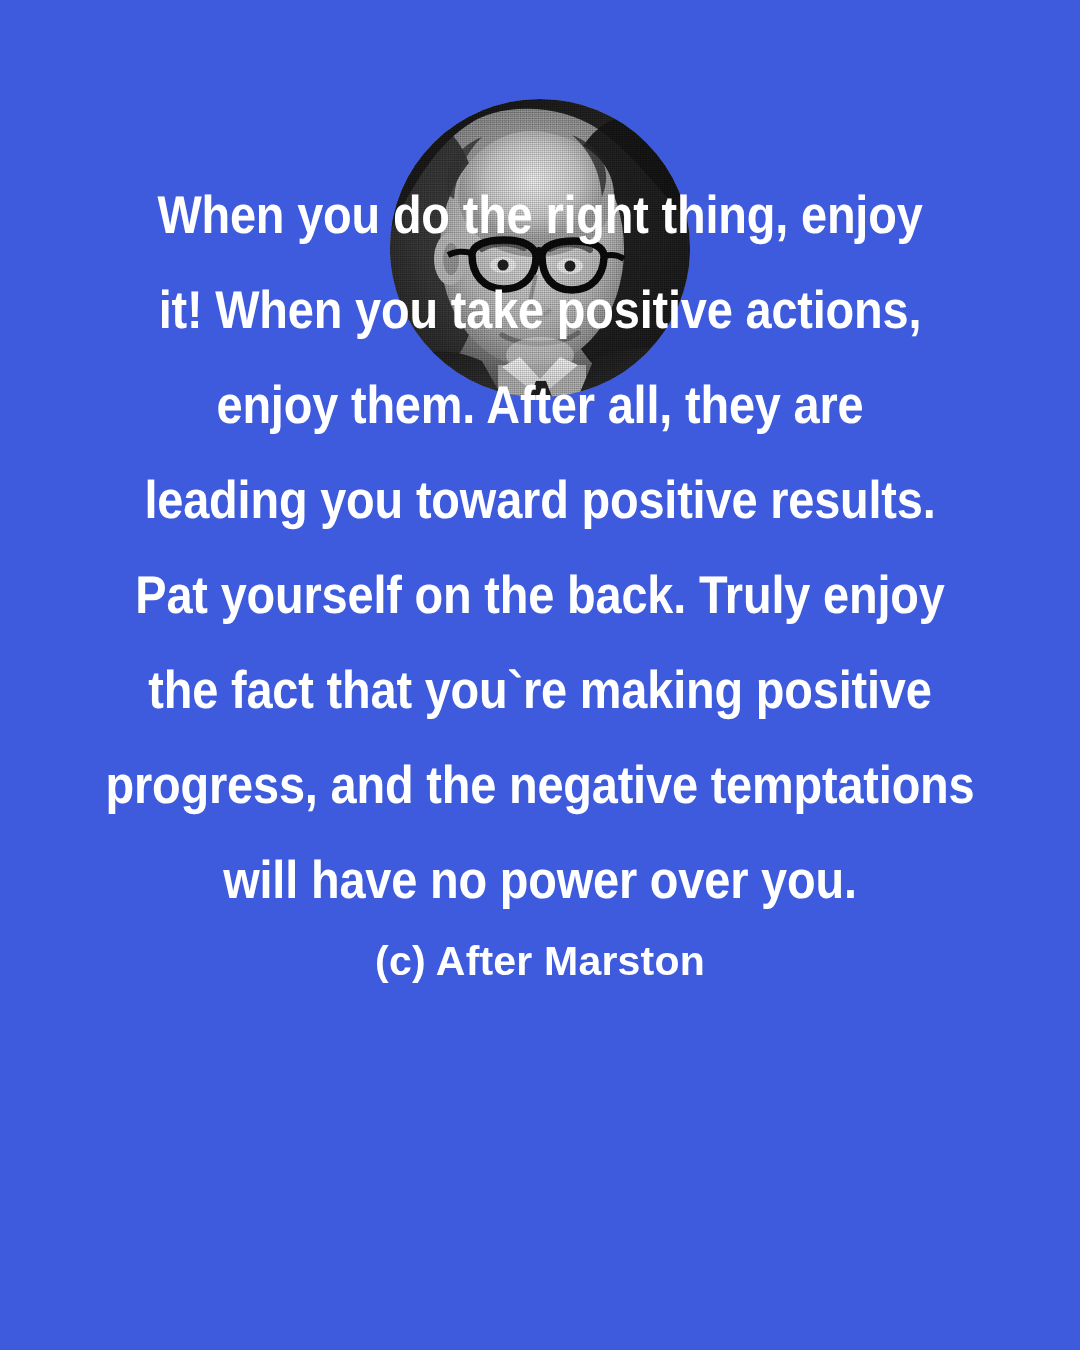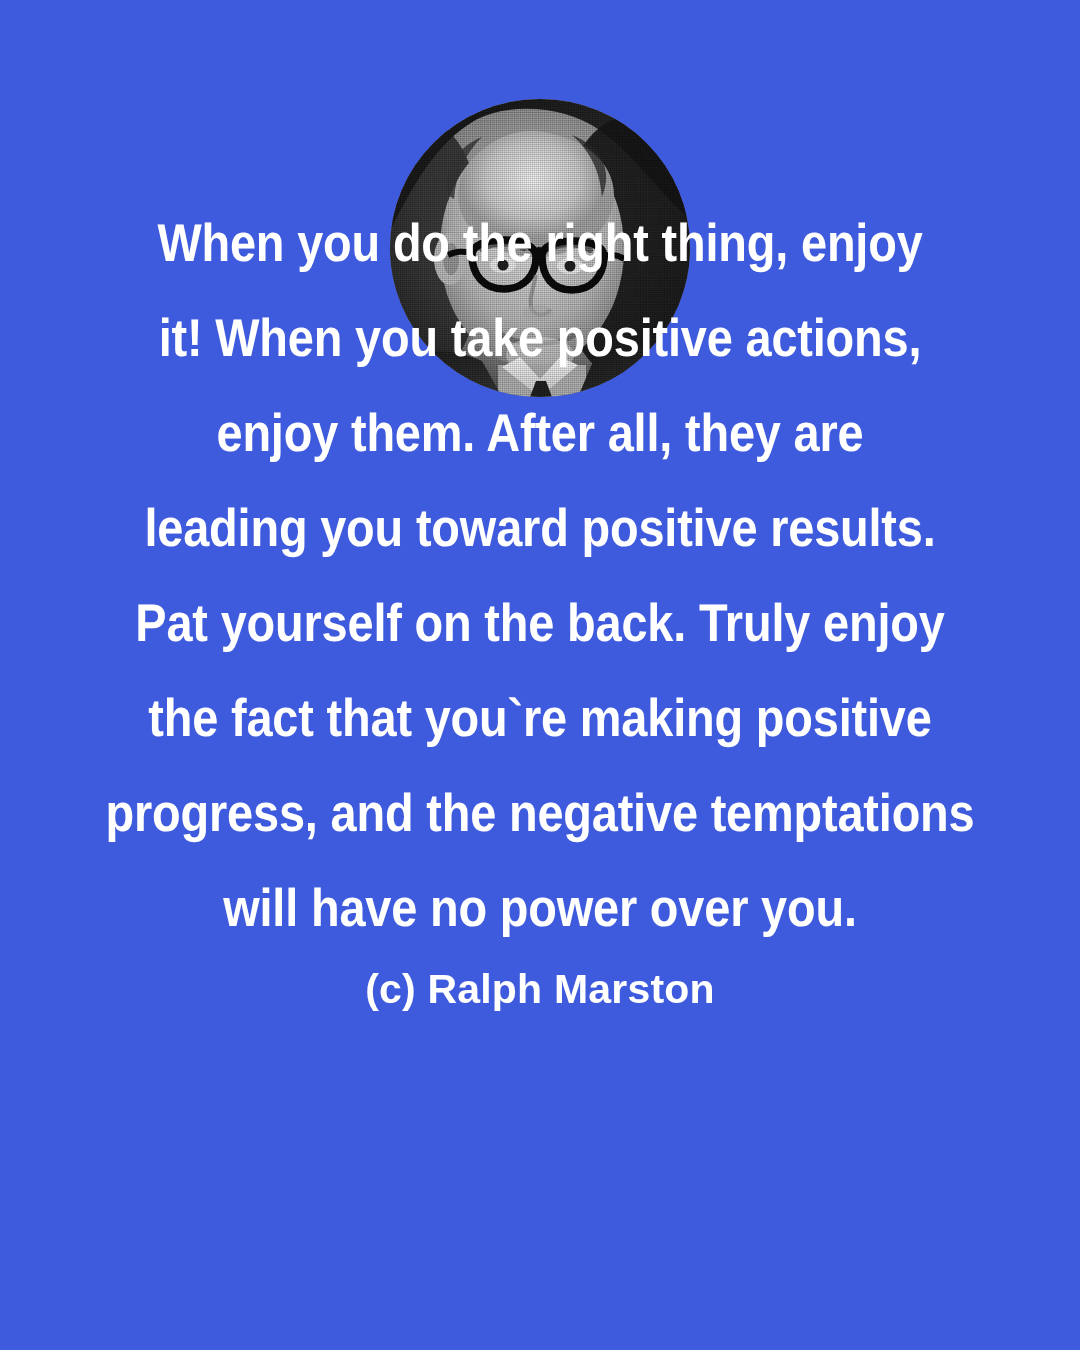--- a/index.html
+++ b/index.html
@@ -59,21 +59,20 @@
     mix-blend-mode: overlay;
     opacity: .7;
   }
 
   
   #content {
     position: absolute;
     inset: 0;
     z-index: 3;
     text-align: center;
-    margin-top: 28px;
   }
 
   #quote {
     position: absolute;
     left: 0;
     right: 0;
     top: 168px;
     padding: 0 34px;
     margin: 0;
     color: #ffffff;
@@ -214,17 +213,17 @@
 
     <p id="quote">When you do the right thing, enjoy
 it! When you take positive actions,
 enjoy them. After all, they are
 leading you toward positive results.
 Pat yourself on the back. Truly enjoy
 the fact that you`re making positive
 progress, and the negative temptations
 will have no power over you.</p>
 
-    <p id="attribution">(c) Ralph Marston</p>
+    <p id="attribution">(c) After Marston</p>
 
 
   </div>
 </div>
 
 </body></html>

